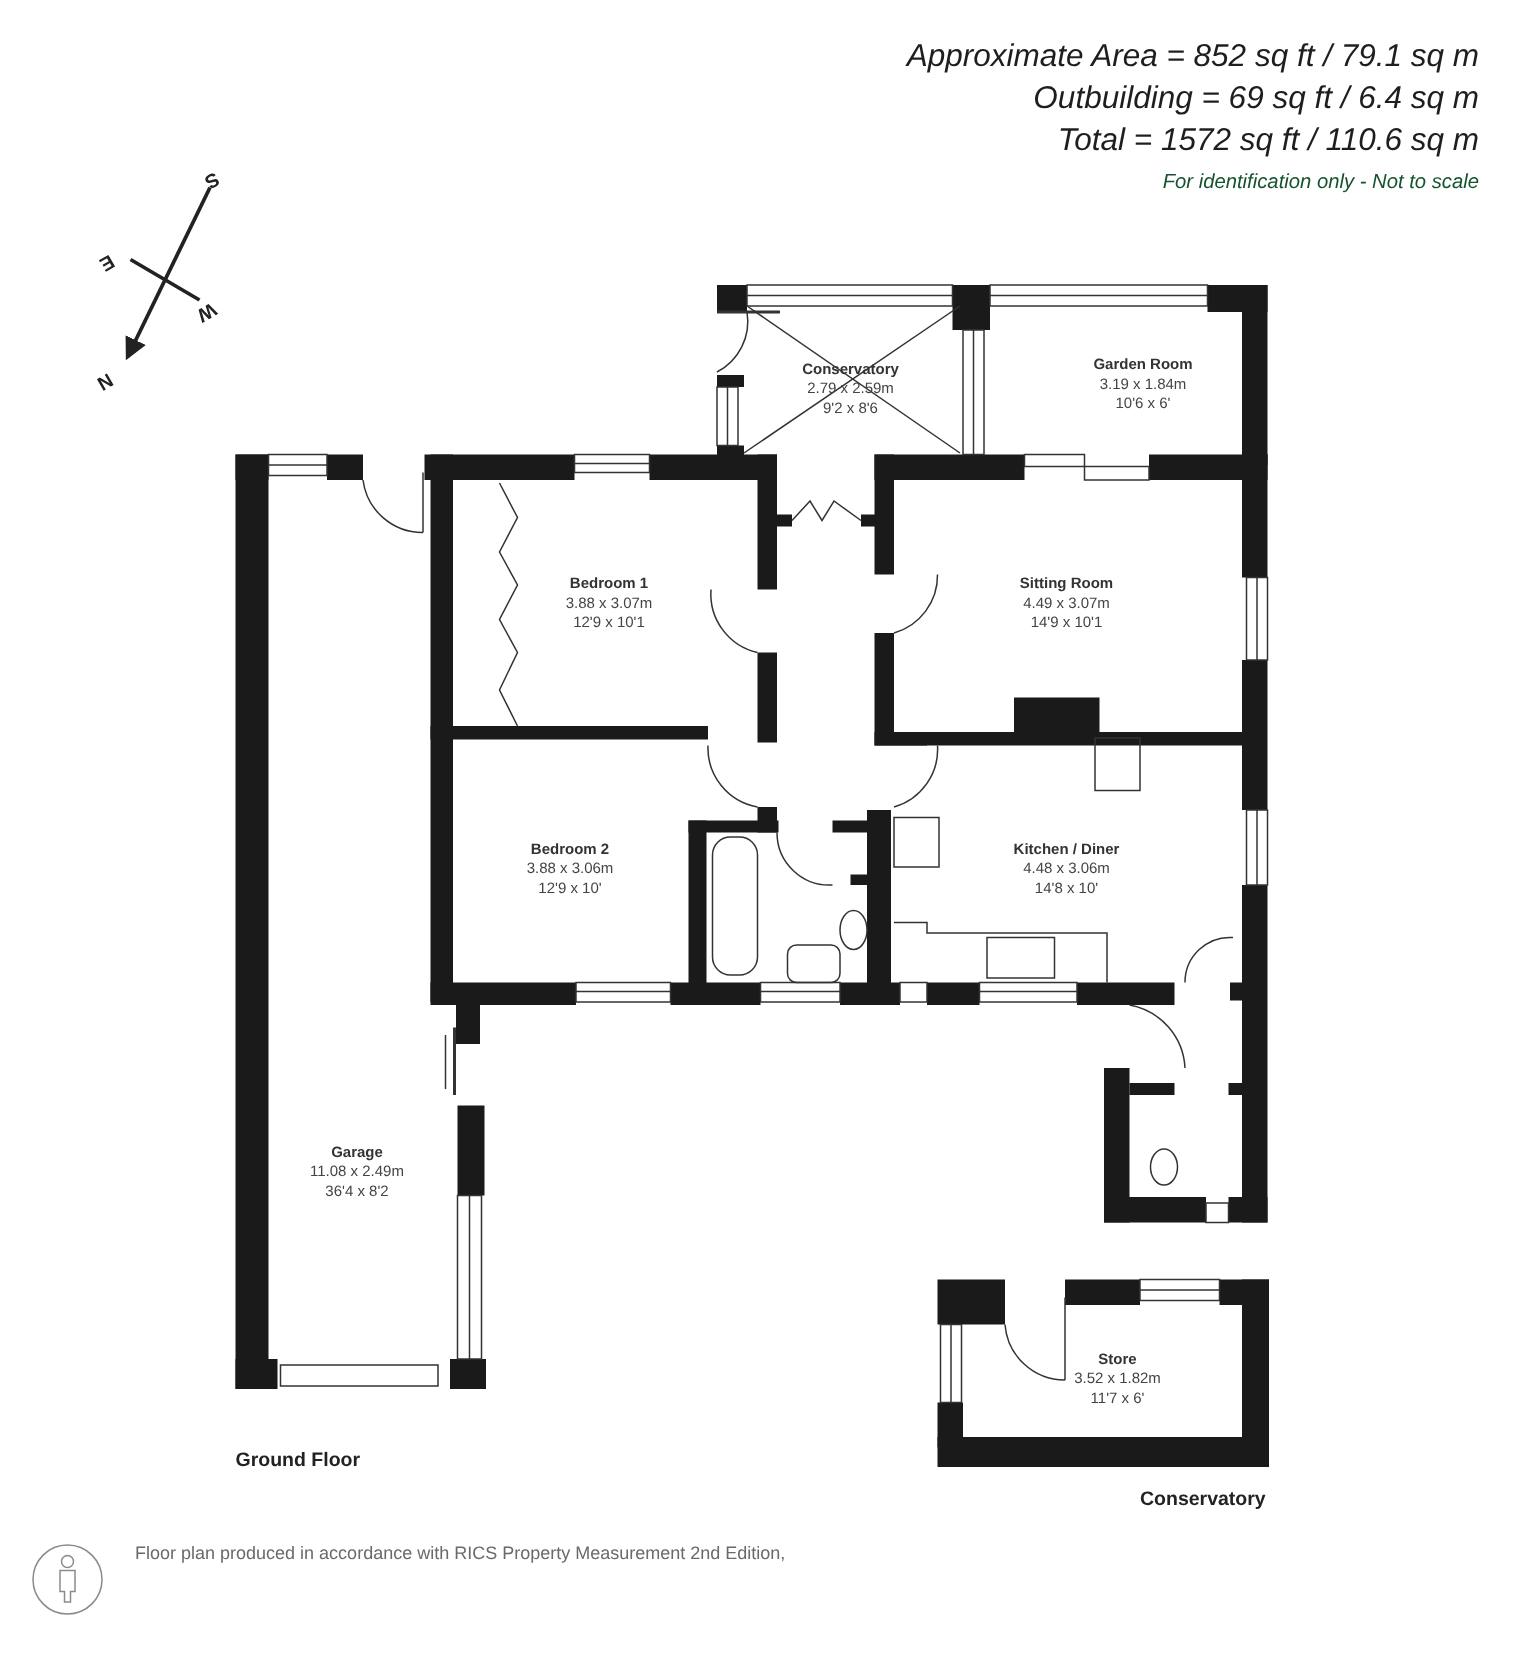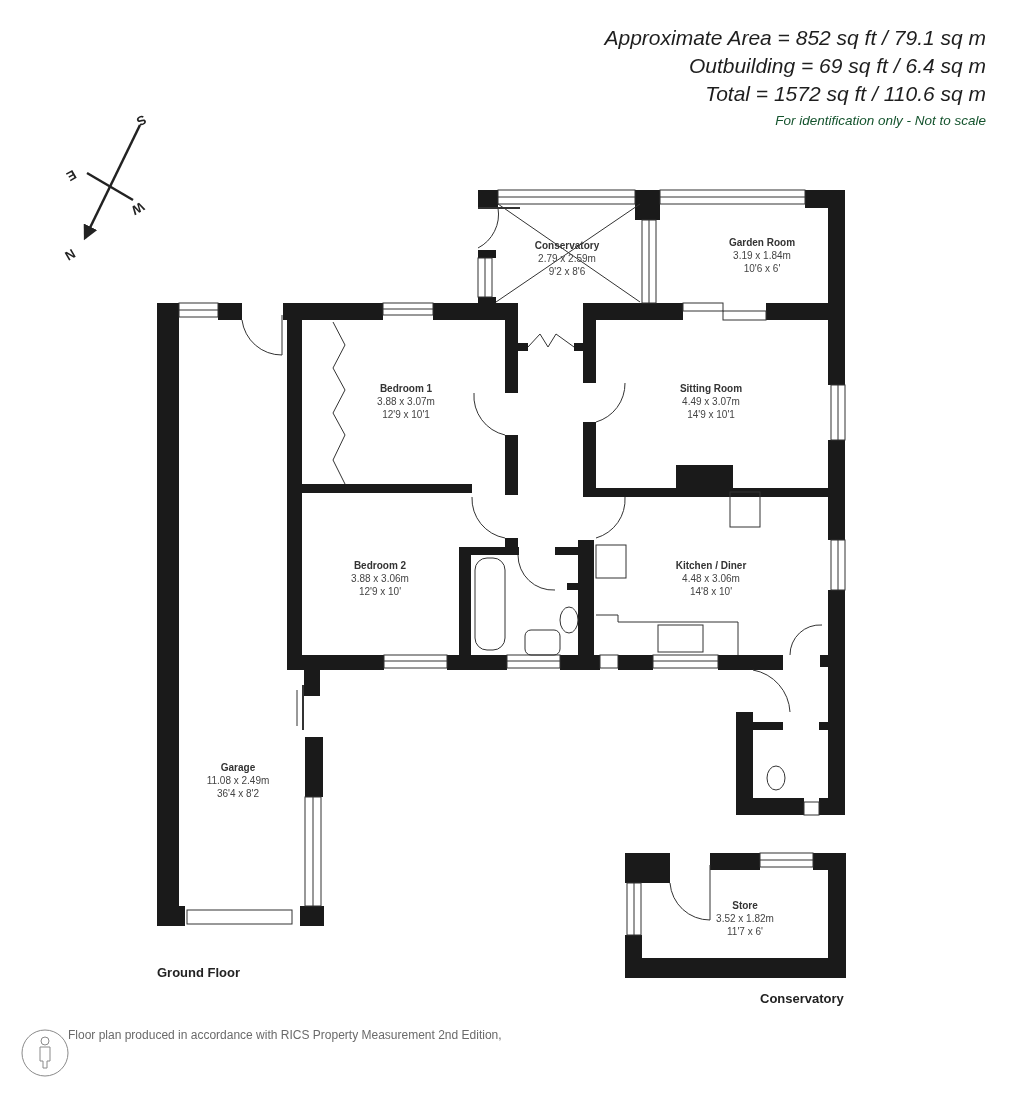--- a/index.html
+++ b/index.html
@@ -5,21 +5,21 @@
   html, body { margin:0; padding:0; background:#ffffff; }
   body { width:1024px; height:1104px; position:relative; overflow:hidden; font-family:"Liberation Sans", sans-serif; color:#1a1a1a; }
   .area-block { position:absolute; right:38px; top:24px; text-align:right; }
   .area-line { font-size:21px; line-height:28px; color:#1e1e1e;font-style:italic; }
   .area-note { font-size:13.5px; line-height:22px; color:#14532d; margin-top:2px;font-style:italic; }
   svg.plan { position:absolute; left:0; top:0; }
   .room-name { font-family:"Liberation Sans", sans-serif; font-weight:bold; font-size:10px; fill:#333; text-anchor:middle; }
   .room-dim { font-family:"Liberation Sans", sans-serif; font-size:10px; fill:#444; text-anchor:middle; }
   .floor-label { position:absolute; font-weight:bold; font-size:13px; color:#222; }
   .footer { position:absolute; left:22px; top:1027px; display:flex; align-items:flex-start; }
-  .footer-text { font-size:12px; line-height:16px; color:#6a6a6a; }
+  .footer-text { font-size:12px; line-height:16px; color:#6a6a6a; margin-left:22px; }
   .footer-text span { white-space:nowrap; }
   .compass-label { font-family:"Liberation Sans", sans-serif; font-weight:bold; font-size:13px; fill:#222; }
 </style>
 </head>
 <body>
 
 <div class="area-block">
   <div class="area-line">Approximate Area = 852 sq ft / 79.1 sq m</div>
   <div class="area-line">Outbuilding = 69 sq ft / 6.4 sq m</div>
   <div class="area-line">Total = 1572 sq ft / 110.6 sq m</div>

